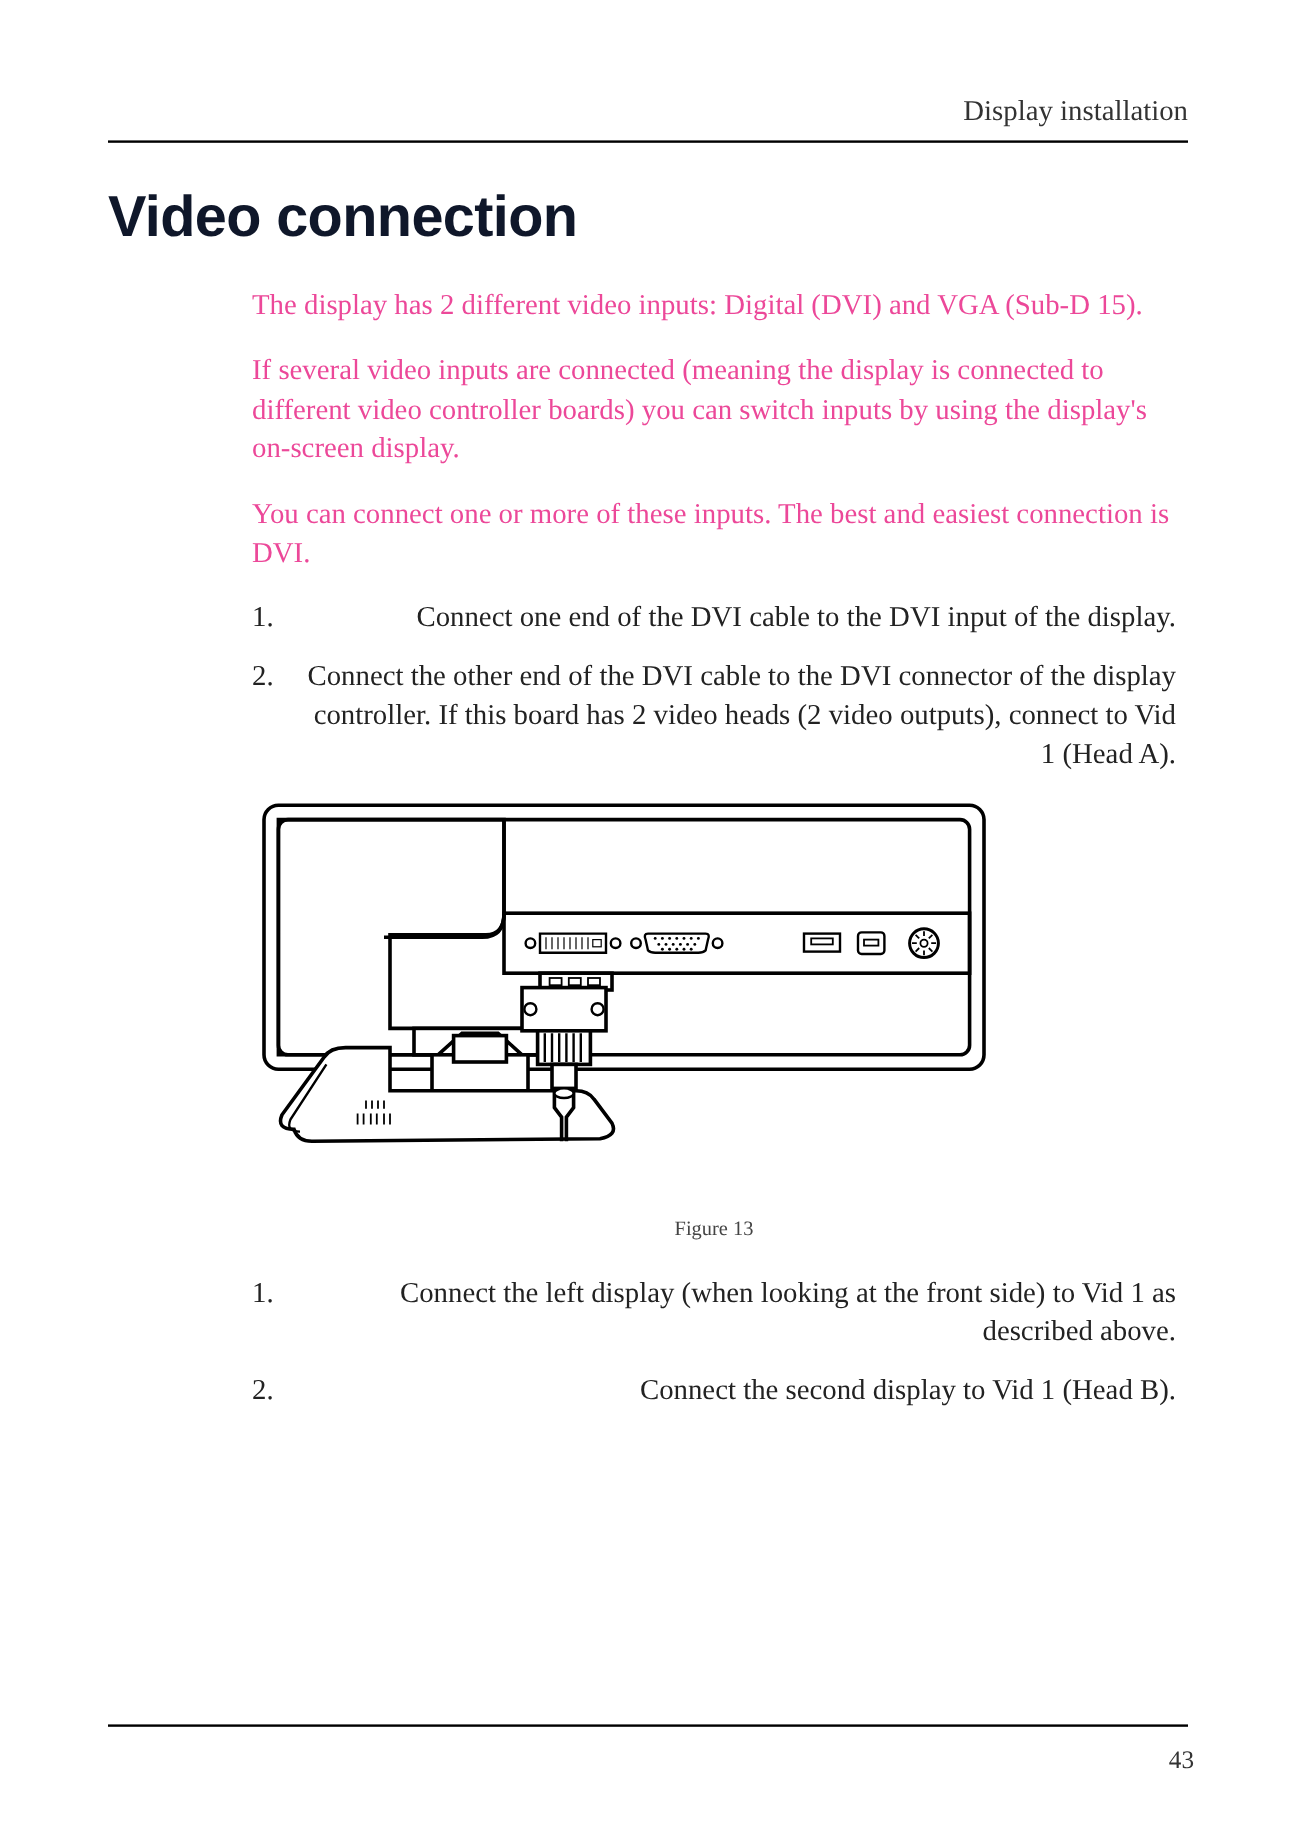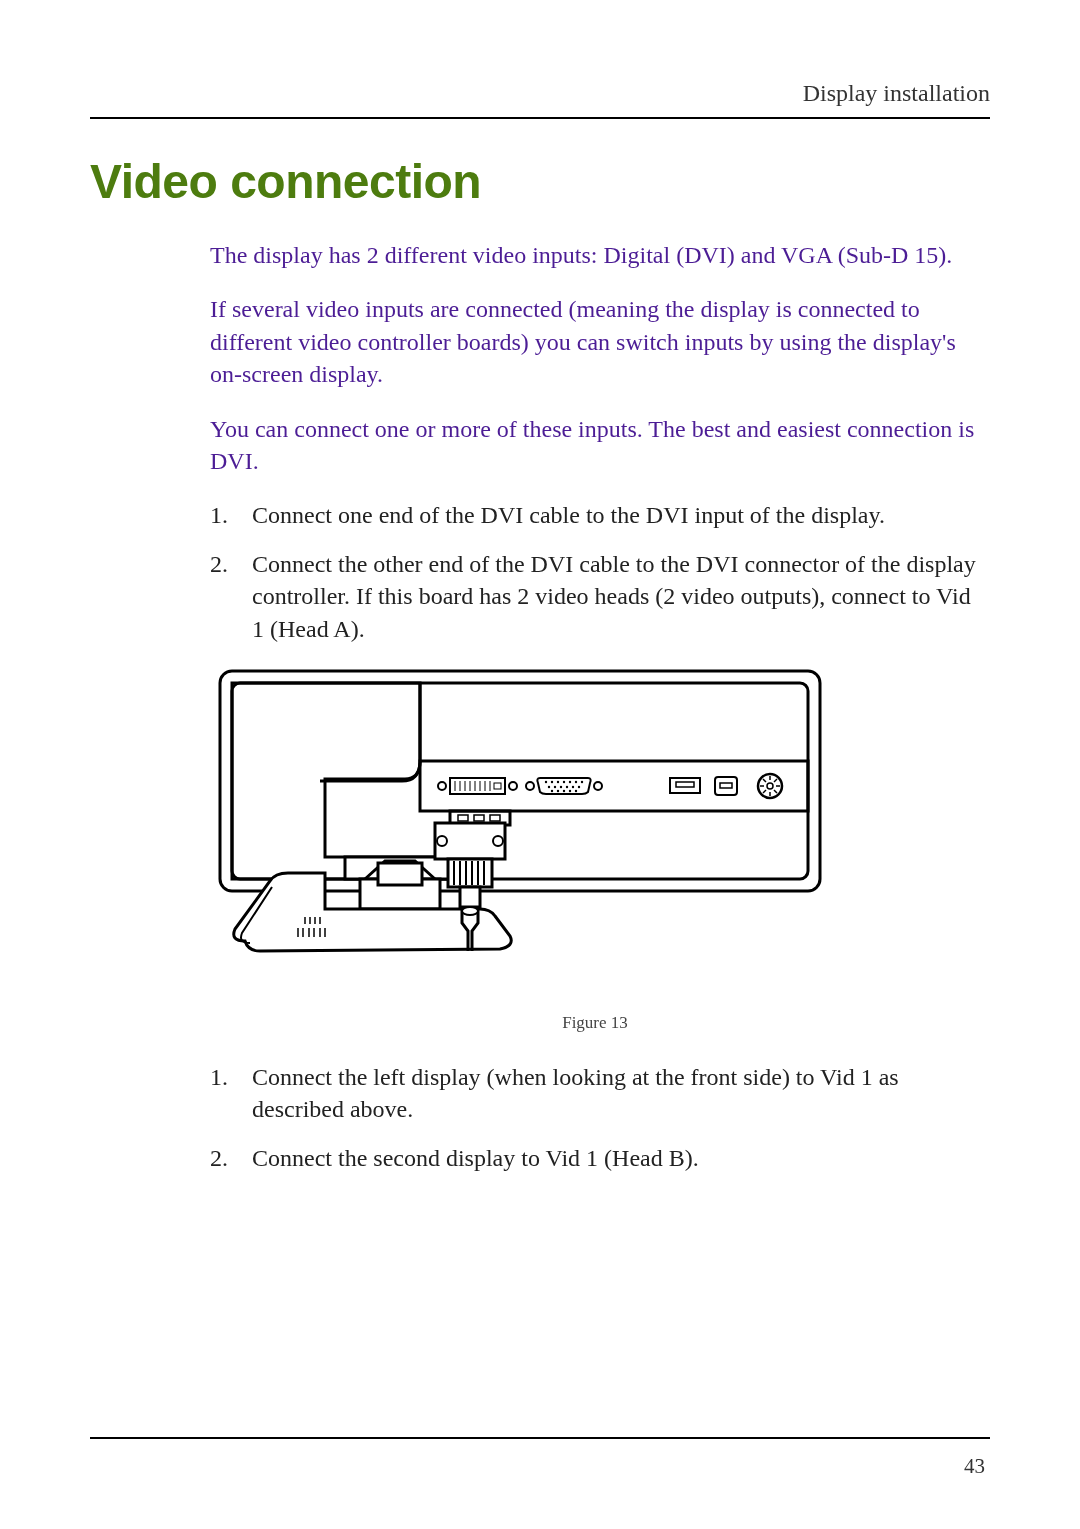--- a/index.html
+++ b/index.html
@@ -24,33 +24,33 @@
     }
     .header-rule {
       border: none;
       border-top: 2px solid #000;
       margin-bottom: 35px;
     }
     .page-title {
       font-family: 'Arial Narrow', Arial, sans-serif;
       font-size: 48px;
       font-weight: bold;
-      color: #4d7c0f;
+      color: #0f172a;
       margin-bottom: 30px;
       letter-spacing: -0.5px;
     }
     .content {
       margin-left: 120px;
       margin-right: 10px;
     }
     .para {
       font-size: 24px;
       line-height: 1.35;
       margin-bottom: 22px;
-      color: #4c1d95;
+      color: #ec4899;
     }
     .subheading {
       font-family: Arial, Helvetica, sans-serif;
       font-size: 24px;
       font-weight: bold;
       margin-bottom: 16px;
       margin-top: 6px;
     }
     .ol-item {
       display: flex;
@@ -58,20 +58,21 @@
       line-height: 1.35;
       margin-bottom: 16px;
       color: #222;
     }
     .ol-num {
       width: 42px;
       flex-shrink: 0;
     }
     .ol-text {
       flex: 1;
+      text-align: right;
     }
     .figure-wrap {
       margin-top: 10px;
       margin-bottom: 14px;
     }
     .figure-caption {
       text-align: center;
       font-size: 17px;
       color: #444;
       margin-top: 28px;
@@ -81,21 +82,21 @@
       position: absolute;
       bottom: 90px;
       left: 90px;
       right: 90px;
       border: none;
       border-top: 2px solid #000;
     }
     .page-number {
       position: absolute;
       bottom: 50px;
-      right: 95px;
+      right: 85px;
       font-size: 21px;
       color: #333;
       margin-top: 28px;
     }
   </style>
 </head>
 <body>
 
 <div class="header-text">Display installation</div>
 <hr class="header-rule">

